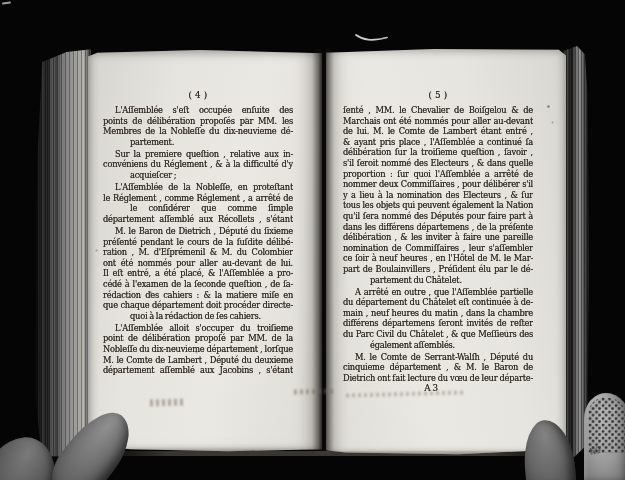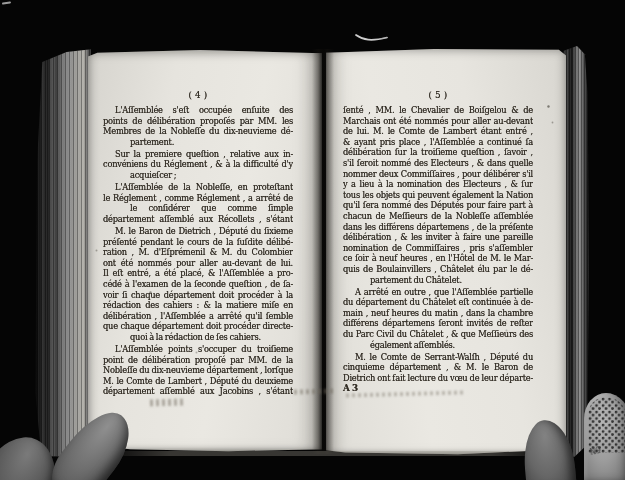--- a/index.html
+++ b/index.html
@@ -40,21 +40,21 @@
   
   .page-text{position:absolute;width:190px;color:var(--ink);font-size:8.3px;
     letter-spacing:-.25px;word-spacing:-.5px;
     text-shadow:0 0 .6px rgba(50,45,37,.85);}
   #left-text{left:103px;top:89px;}
   #right-text{left:343px;top:89px;}
   .pheader{height:12px;line-height:12px;margin-bottom:4px;text-align:center;text-align-last:center;font-size:8.8px;letter-spacing:.4px;}
   .tline{height:10.6px;line-height:10.6px;overflow:hidden;text-align:justify;text-align-last:justify;}
   .tline.ind{text-indent:12px;margin-top:1.5px;}
   .tline.short{text-align-last:left;padding-left:27px;}
-  .sigmark{height:11px;line-height:11px;text-align:left;padding-right:14px;font-size:8.8px;font-weight:bold;}
+  .sigmark{height:11px;line-height:11px;text-align:center;padding-right:14px;font-size:8.8px;}
 
   
   .ghost{position:absolute;filter:blur(1.3px);transform:rotate(-1.5deg);
     background:repeating-linear-gradient(90deg,rgba(110,104,92,.5) 0 3px,rgba(110,104,92,0) 3px 6px);}
   #ghost-1{left:150px;top:399px;width:34px;height:7px;}
   #ghost-2{left:294px;top:389px;width:42px;height:5px;}
   #ghost-3{left:346px;top:392px;width:118px;height:4px;opacity:.8;}
   #scratch{position:absolute;left:354px;top:30px;width:36px;height:14px;}
   #corner-dash{position:absolute;left:2px;top:2px;width:9px;height:2px;background:#cfcfcf;transform:rotate(-8deg);opacity:.75;border-radius:1px;}
   #speckles{position:absolute;left:0;top:0;width:1px;height:1px;background:transparent;border-radius:50%;
@@ -115,52 +115,50 @@
         <div class="tline ind">L'Aſſemblée de la Nobleſſe, en proteſtant contre</div>
         <div class="tline">le Réglement , comme Réglement , a arrêté de ne</div>
         <div class="tline short">le conſidérer que comme ſimple inſtruction.</div>
         <div class="tline">département aſſemblé aux Récollets , s'étant</div>
         <div class="tline ind">M. le Baron de Dietrich , Député du ſixieme</div>
         <div class="tline">préſenté pendant le cours de la ſuſdite délibé-</div>
         <div class="tline">ration , M. d'Eſprémenil &amp; M. du Colombier</div>
         <div class="tline">ont été nommés pour aller au-devant de lui.</div>
         <div class="tline">Il eſt entré, a été placé, &amp; l'Aſſemblée a pro-</div>
         <div class="tline">cédé à l'examen de la ſeconde queſtion , de ſa-</div>
-        <div class="tline">voir ſi chaque département doit procéder à la</div>
         <div class="tline">rédaction des cahiers : &amp; la matiere miſe en</div>
-        <div class="tline">délibération , l'Aſſemblée a arrêté qu'il ſemble</div>
         <div class="tline">que chaque département doit procéder directe-</div>
         <div class="tline short">quoi à la rédaction de ſes cahiers.</div>
-        <div class="tline ind">L'Aſſemblée points s'occuper du troiſieme</div>
+        <div class="tline ind">L'Aſſemblée alloit s'occuper du troiſieme</div>
         <div class="tline">point de délibération propoſé par MM. de la</div>
         <div class="tline">Nobleſſe du dix-neuvieme département , lorſque</div>
         <div class="tline">M. le Comte de Lambert , Député du deuxieme</div>
         <div class="tline">département aſſemblé aux Jacobins , s'étant pré-</div>
       </div>
   </div>
 
   <div class="page-text" id="right-text">
     <div class="pheader">( 5 )</div>
     <div>
         <div class="tline">ſenté , MM. le Chevalier de Boiſgelou &amp; de</div>
         <div class="tline">Marchais ont été nommés pour aller au-devant</div>
         <div class="tline">de lui. M. le Comte de Lambert étant entré ,</div>
         <div class="tline">&amp; ayant pris place , l'Aſſemblée a continué ſa</div>
         <div class="tline">délibération ſur la troiſieme queſtion , ſavoir ,</div>
         <div class="tline">s'il ſeroit nommé des Electeurs , &amp; dans quelle</div>
+        <div class="tline">proportion : ſur quoi l'Aſſemblée a arrêté de</div>
         <div class="tline">nommer deux Commiſſaires , pour délibérer s'il</div>
         <div class="tline">y a lieu à la nomination des Electeurs , &amp; ſur</div>
         <div class="tline">tous les objets qui peuvent également la Nation ;</div>
         <div class="tline">qu'il ſera nommé des Députés pour faire part à</div>
-        <div class="tline">chacun de Meſſieurs de la Nobleſſe aſſemblée</div>
         <div class="tline">dans les différens départemens , de la préſente</div>
         <div class="tline">délibération , &amp; les inviter à faire une pareille</div>
-        <div class="tline">nomination de Commiſſaires , pris s'aſſembler</div>
+        <div class="tline">nomination de Commiſſaires , leur s'aſſembler</div>
         <div class="tline">ce ſoir à neuf heures , en l'Hôtel de M. le Mar-</div>
-        <div class="tline">quis de Boulainvillers , Châtelet élu par le dé-</div>
+        <div class="tline">part de Boulainvillers , Préſident élu par le dé-</div>
         <div class="tline short">partement du Châtelet.</div>
         <div class="tline ind">A arrêté en outre , que l'Aſſemblée partielle</div>
         <div class="tline">du département du Châtelet eſt continuée à de-</div>
         <div class="tline">main , neuf heures du matin , dans la chambre</div>
         <div class="tline">différens départemens ſeront invités de reſter</div>
         <div class="tline">du Parc Civil du Châtelet , &amp; que Meſſieurs des</div>
         <div class="tline short">également aſſemblés.</div>
         <div class="tline ind">M. le Comte de Serrant-Walſh , Député du</div>
         <div class="tline">cinquieme département , &amp; M. le Baron de</div>
         <div class="tline">Dietrich ont fait lecture du vœu de leur départe-</div>

